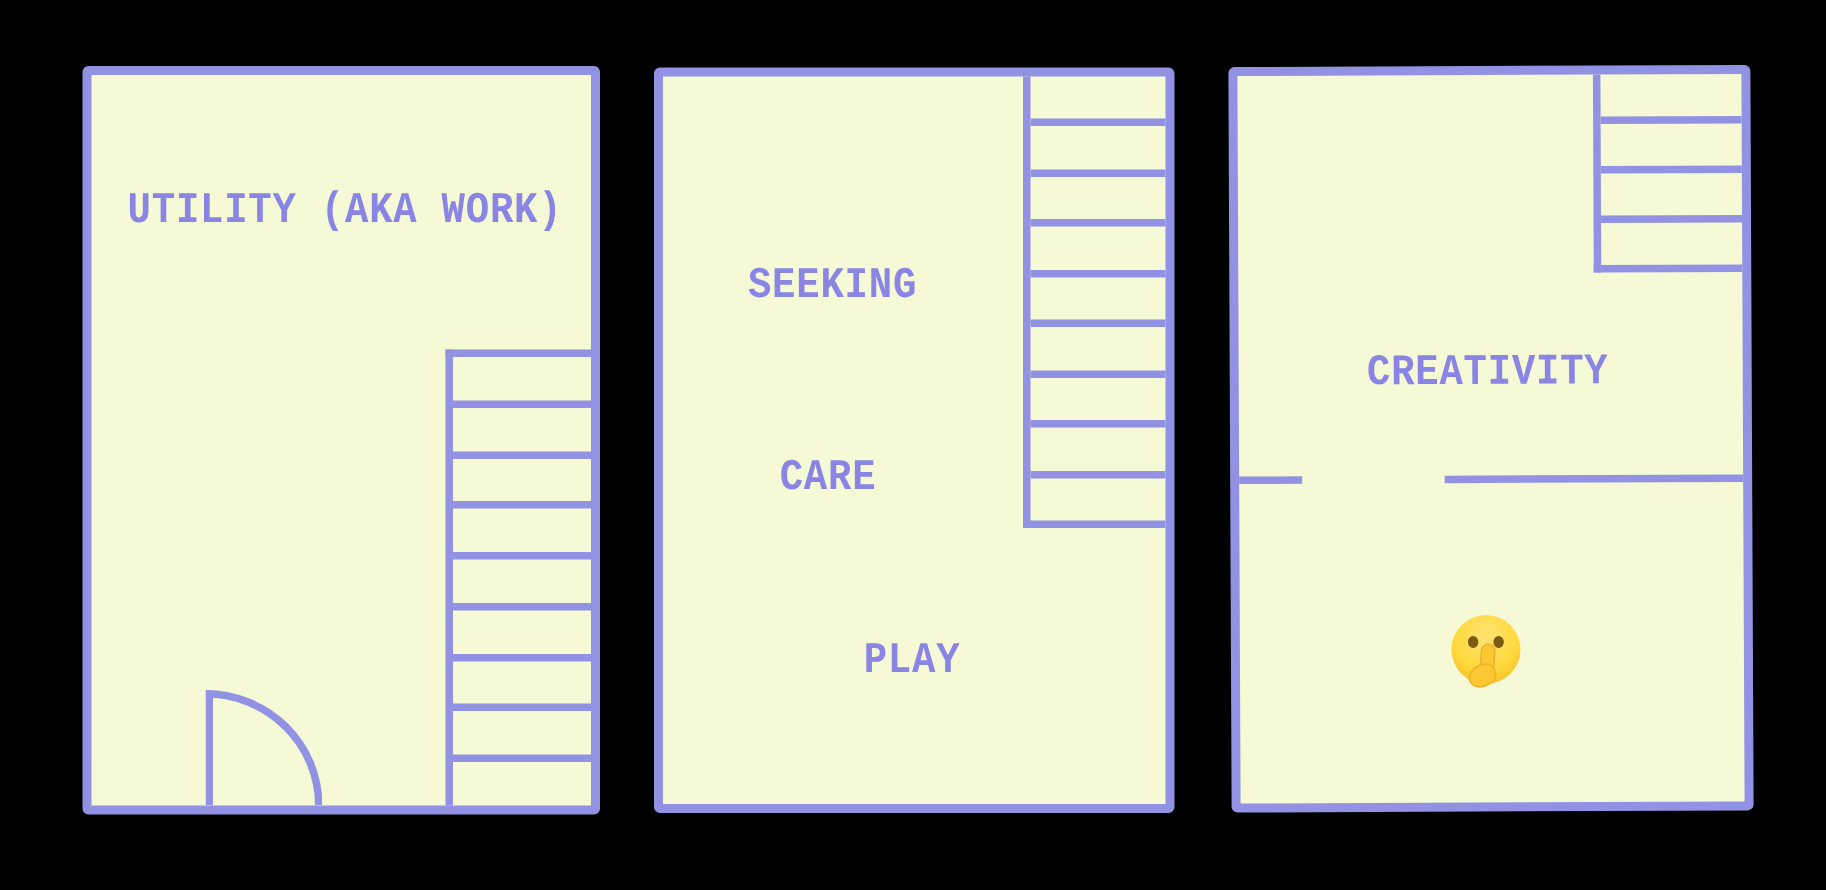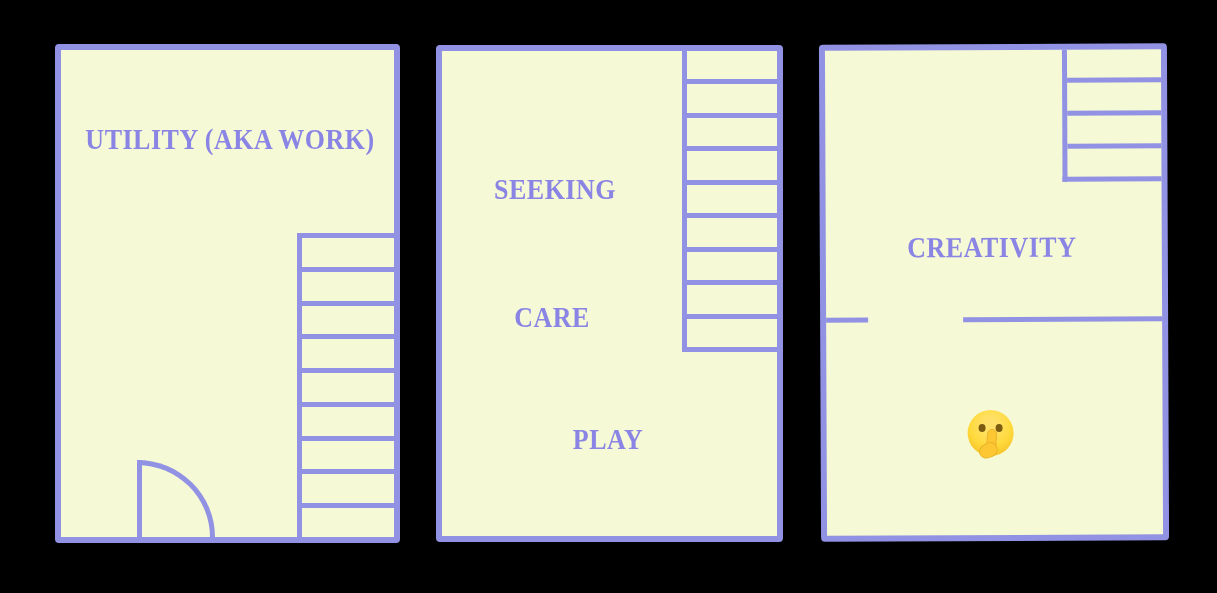--- a/index.html
+++ b/index.html
@@ -8,21 +8,21 @@
     --text: #8a85e4;
     --floor: #f6f9d5;
   }
   html, body { margin: 0; padding: 0; background: var(--bg); }
   #canvas {
     position: relative;
     width: 1217px;
     height: 593px;
     background: var(--bg);
     overflow: hidden;
-    font-family: Liberation Serif, serif;
+    font-family: Liberation Mono, monospace;
   }
   .plan {
     position: absolute;
     box-sizing: border-box;
     background: var(--floor);
     border: 6px solid var(--wall);
     border-radius: 4px;
   }
   #plan-utility    { left: 55px;  top: 44px; width: 345px; height: 499px; }
   #plan-middle     { left: 436px; top: 45px; width: 347px; height: 497px; }

